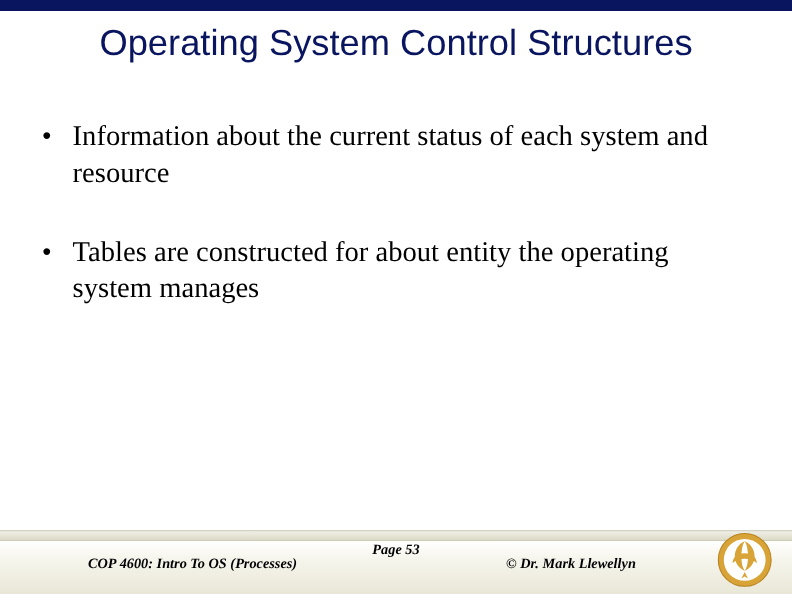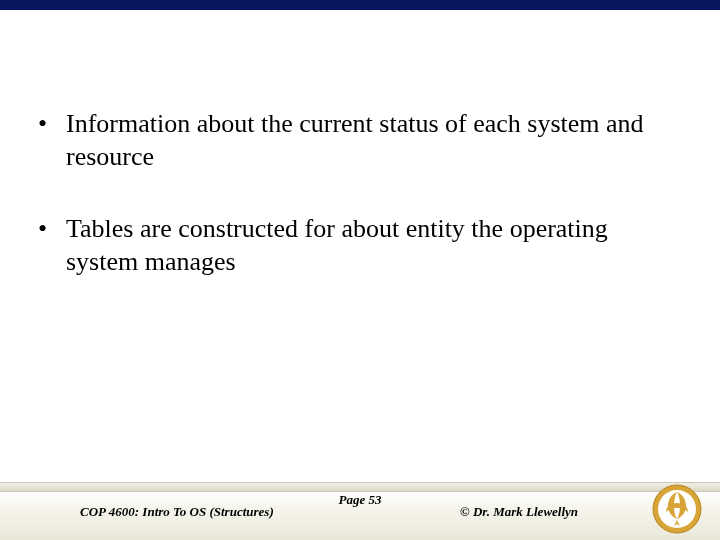--- a/index.html
+++ b/index.html
@@ -101,36 +101,37 @@
     height: 50px;
   }
   .logo svg { width: 50px; height: 50px; }
 </style>
 </head>
 <body>
 
 <div class="slide">
   <div class="top-bar"></div>
 
+  <h1 class="title">Operating System Control Structures</h1>
 
   <div class="content">
     <div class="bullet">
       <span class="dot">•</span>
       <span class="text">Information about the current status of each system and resource</span>
     </div>
     <div class="bullet">
       <span class="dot">•</span>
       <span class="text">Tables are constructed for about entity the operating system manages</span>
     </div>
   </div>
 
   <div class="footer-area">
     <div class="footer-band"></div>
     <div class="footer-main"></div>
-    <div class="footer-left footer-text">COP 4600: Intro To OS  (Structures)</div>
+    <div class="footer-left footer-text">COP 4600: Intro To OS  (Processes)</div>
     <div class="footer-center footer-text">Page 53</div>
     <div class="footer-right footer-text">© Dr. Mark Llewellyn</div>
     <div class="logo">
       <svg viewBox="0 0 50 50">
         <circle cx="25" cy="25" r="24" fill="#d9a437" stroke="#b8831f" stroke-width="1"></circle>
         <circle cx="25" cy="25" r="19" fill="#ffffff"></circle>
         <g fill="#d9a437">
           <path d="M25 8 C20 10 16 15 16 22 C16 28 20 33 25 35 C23 32 22 28 22 22 C22 16 23 11 25 8 Z"></path>
           <path d="M25 8 C30 10 34 15 34 22 C34 28 30 33 25 35 C27 32 28 28 28 22 C28 16 27 11 25 8 Z"></path>
           <path d="M14 28 C14 23 18 19 25 19 C32 19 36 23 36 28 C33 25 29 24 25 24 C21 24 17 25 14 28 Z"></path>

